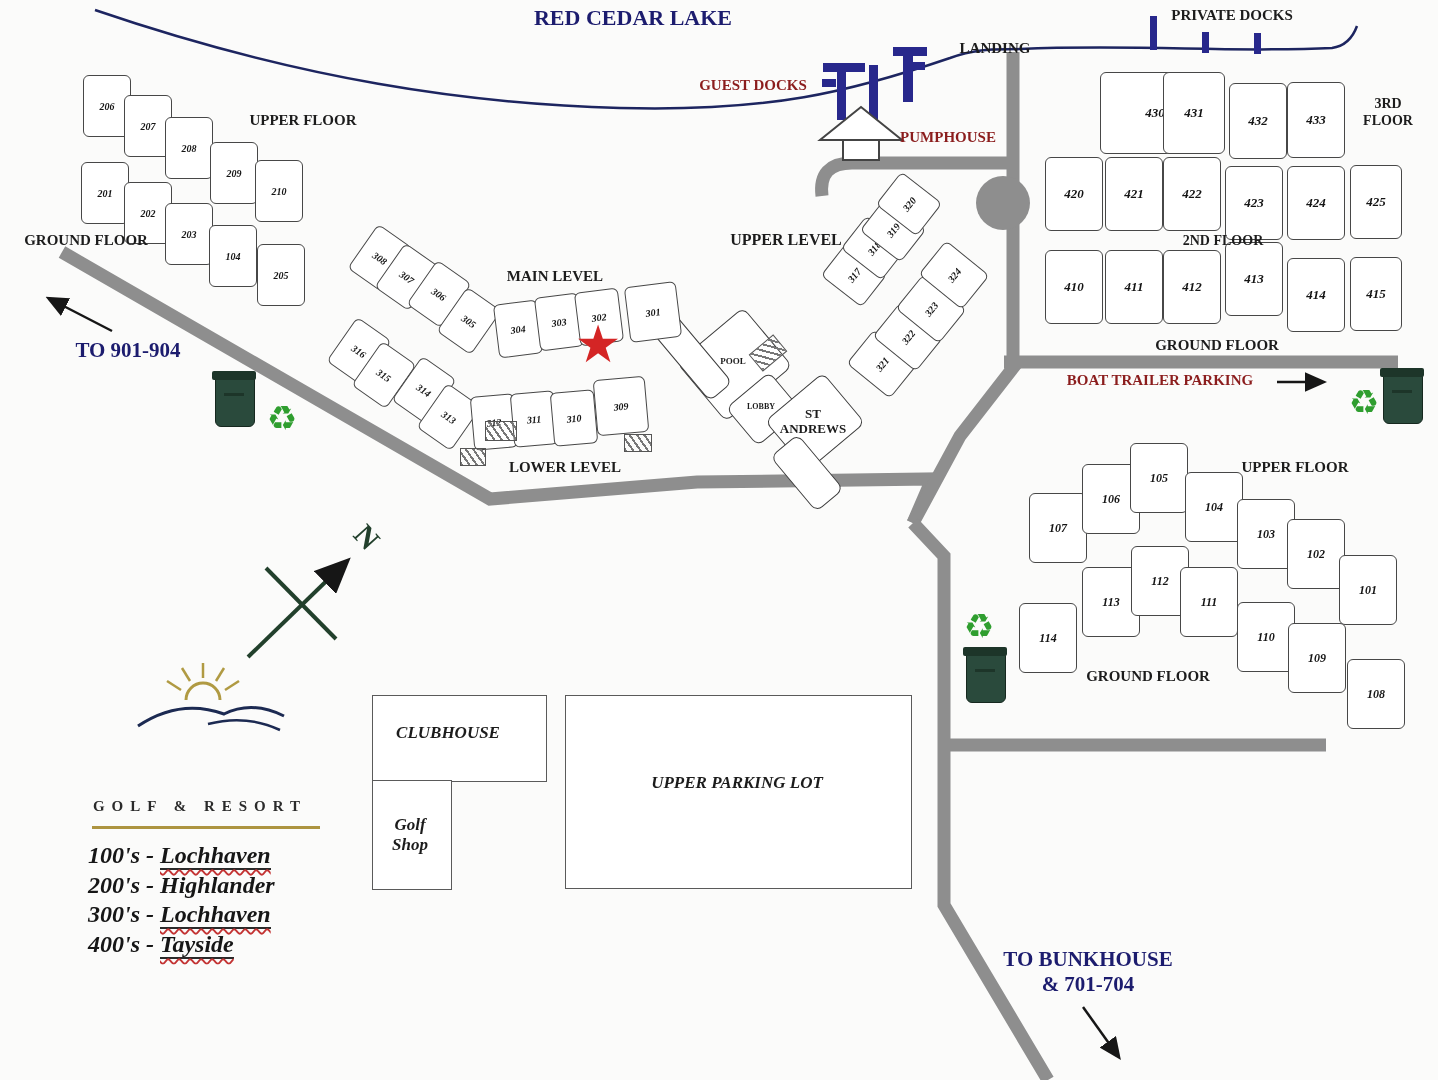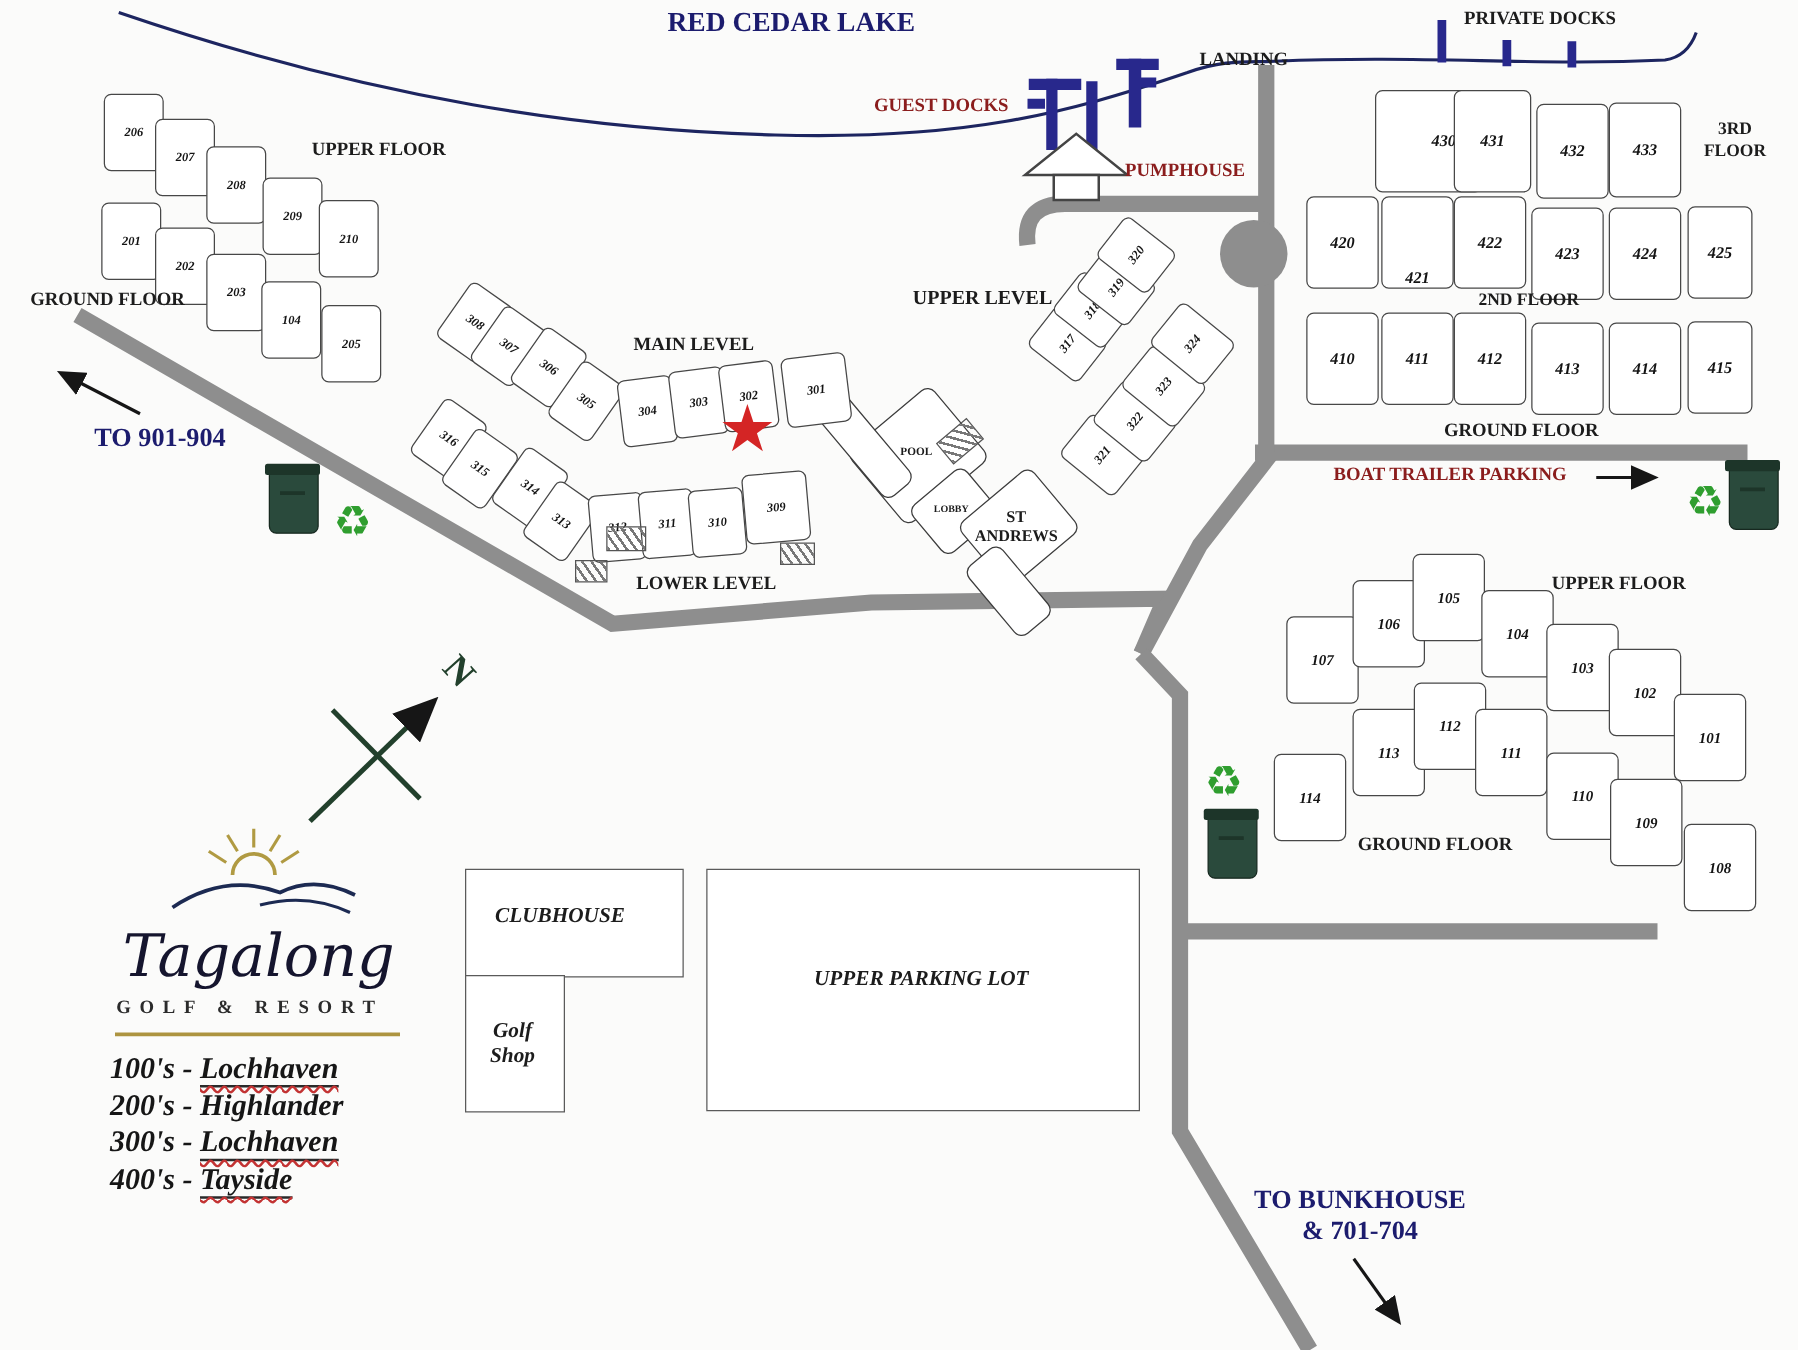--- a/index.html
+++ b/index.html
@@ -103,21 +103,20 @@
     </g>
   </svg>
 
   <div id="legend">
       <div class="leg-row"><span>100's - </span><span class="u">Lochhaven</span></div>
       <div class="leg-row"><span>200's - </span><span>Highlander</span></div>
       <div class="leg-row"><span>300's - </span><span class="u">Lochhaven</span></div>
       <div class="leg-row"><span>400's - </span><span class="u">Tayside</span></div>
     </div>
 
-  <div id="logo-script">Tagalong</div>
   <div id="logo-sub">GOLF &amp; RESORT</div>
   <div id="logo-bar"></div>
 <div class="area" style="left: 372px; top: 695px; width: 173px; height: 85px;"></div>
     <div class="area" style="left: 372px; top: 780px; width: 78px; height: 108px;"></div>
     <div class="area" style="left: 565px; top: 695px; width: 345px; height: 192px;"></div>
     <div class="outline" style="left: 690.5px; top: 325.5px; width: 85px; height: 75px; transform: rotate(-40deg);"></div>
     <div class="outline" style="left: 734.5px; top: 384px; width: 55px; height: 48px; transform: rotate(-40deg);"></div>
     <div class="outline" style="left: 777px; top: 389px; width: 74px; height: 64px; transform: rotate(-40deg);"></div>
     <div class="outline" style="left: 676px; top: 309px; width: 28px; height: 92px; transform: rotate(-40deg);"></div>
     <div class="outline" style="left: 789px; top: 437px; width: 34px; height: 70px; transform: rotate(-40deg);"></div>
@@ -231,21 +230,21 @@
     </div>
     <div class="bldg" style="left: 1229px; top: 83px; width: 56px; height: 74px; transform: rotate(0deg);">
       <span style="font-size: 13px;">432</span>
     </div>
     <div class="bldg" style="left: 1287px; top: 82px; width: 56px; height: 74px; transform: rotate(0deg);">
       <span style="font-size: 13px;">433</span>
     </div>
     <div class="bldg" style="left: 1045px; top: 157px; width: 56px; height: 72px; transform: rotate(0deg);">
       <span style="font-size: 13px;">420</span>
     </div>
-    <div class="bldg" style="left: 1105px; top: 157px; width: 56px; height: 72px; transform: rotate(0deg); align-items: flex-end;">
+    <div class="bldg" style="left: 1105px; top: 157px; width: 56px; height: 72px; transform: rotate(0deg);">
       <span style="font-size: 13px;">421</span>
     </div>
     <div class="bldg" style="left: 1163px; top: 157px; width: 56px; height: 72px; transform: rotate(0deg);">
       <span style="font-size: 13px;">422</span>
     </div>
     <div class="bldg" style="left: 1225px; top: 166px; width: 56px; height: 72px; transform: rotate(0deg);">
       <span style="font-size: 13px;">423</span>
     </div>
     <div class="bldg" style="left: 1287px; top: 166px; width: 56px; height: 72px; transform: rotate(0deg);">
       <span style="font-size: 13px;">424</span>
@@ -255,21 +254,21 @@
     </div>
     <div class="bldg" style="left: 1045px; top: 250px; width: 56px; height: 72px; transform: rotate(0deg);">
       <span style="font-size: 13px;">410</span>
     </div>
     <div class="bldg" style="left: 1105px; top: 250px; width: 56px; height: 72px; transform: rotate(0deg);">
       <span style="font-size: 13px;">411</span>
     </div>
     <div class="bldg" style="left: 1163px; top: 250px; width: 56px; height: 72px; transform: rotate(0deg);">
       <span style="font-size: 13px;">412</span>
     </div>
-    <div class="bldg" style="left: 1225px; top: 258px; width: 56px; height: 72px; transform: rotate(0deg);">
+    <div class="bldg" style="left: 1225px; top: 242px; width: 56px; height: 72px; transform: rotate(0deg);">
       <span style="font-size: 13px;">413</span>
     </div>
     <div class="bldg" style="left: 1287px; top: 258px; width: 56px; height: 72px; transform: rotate(0deg);">
       <span style="font-size: 13px;">414</span>
     </div>
     <div class="bldg" style="left: 1350px; top: 257px; width: 50px; height: 72px; transform: rotate(0deg);">
       <span style="font-size: 13px;">415</span>
     </div>
     <div class="bldg" style="left: 1029px; top: 493px; width: 56px; height: 68px; transform: rotate(0deg);">
       <span style="font-size: 12px;">107</span>

